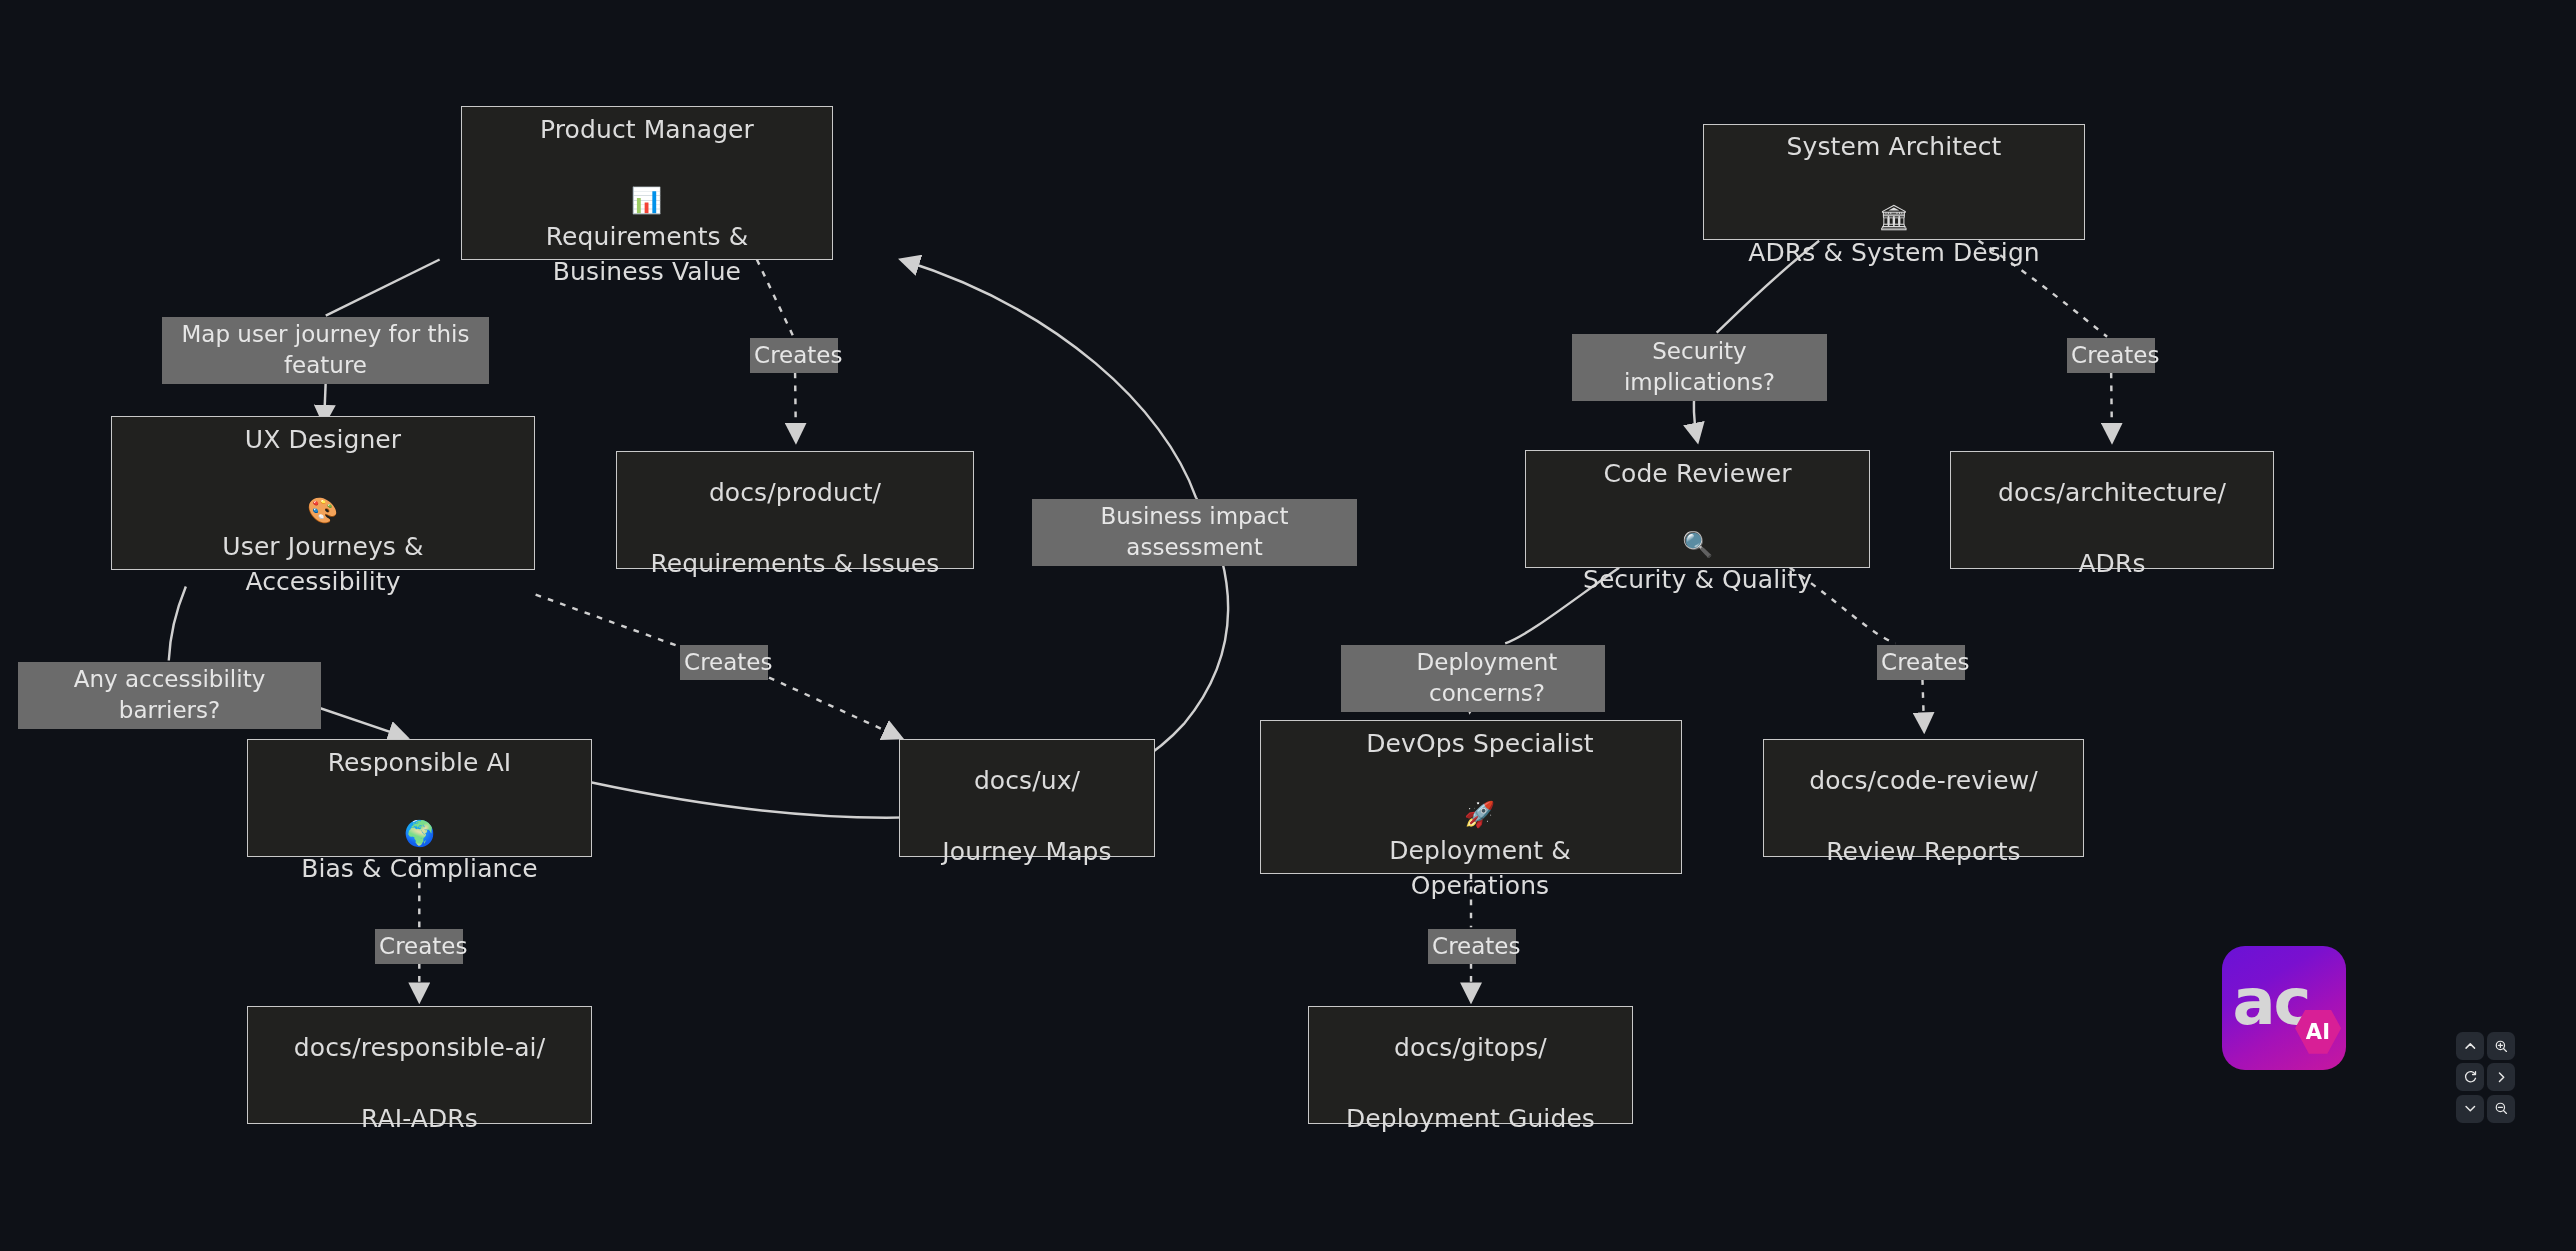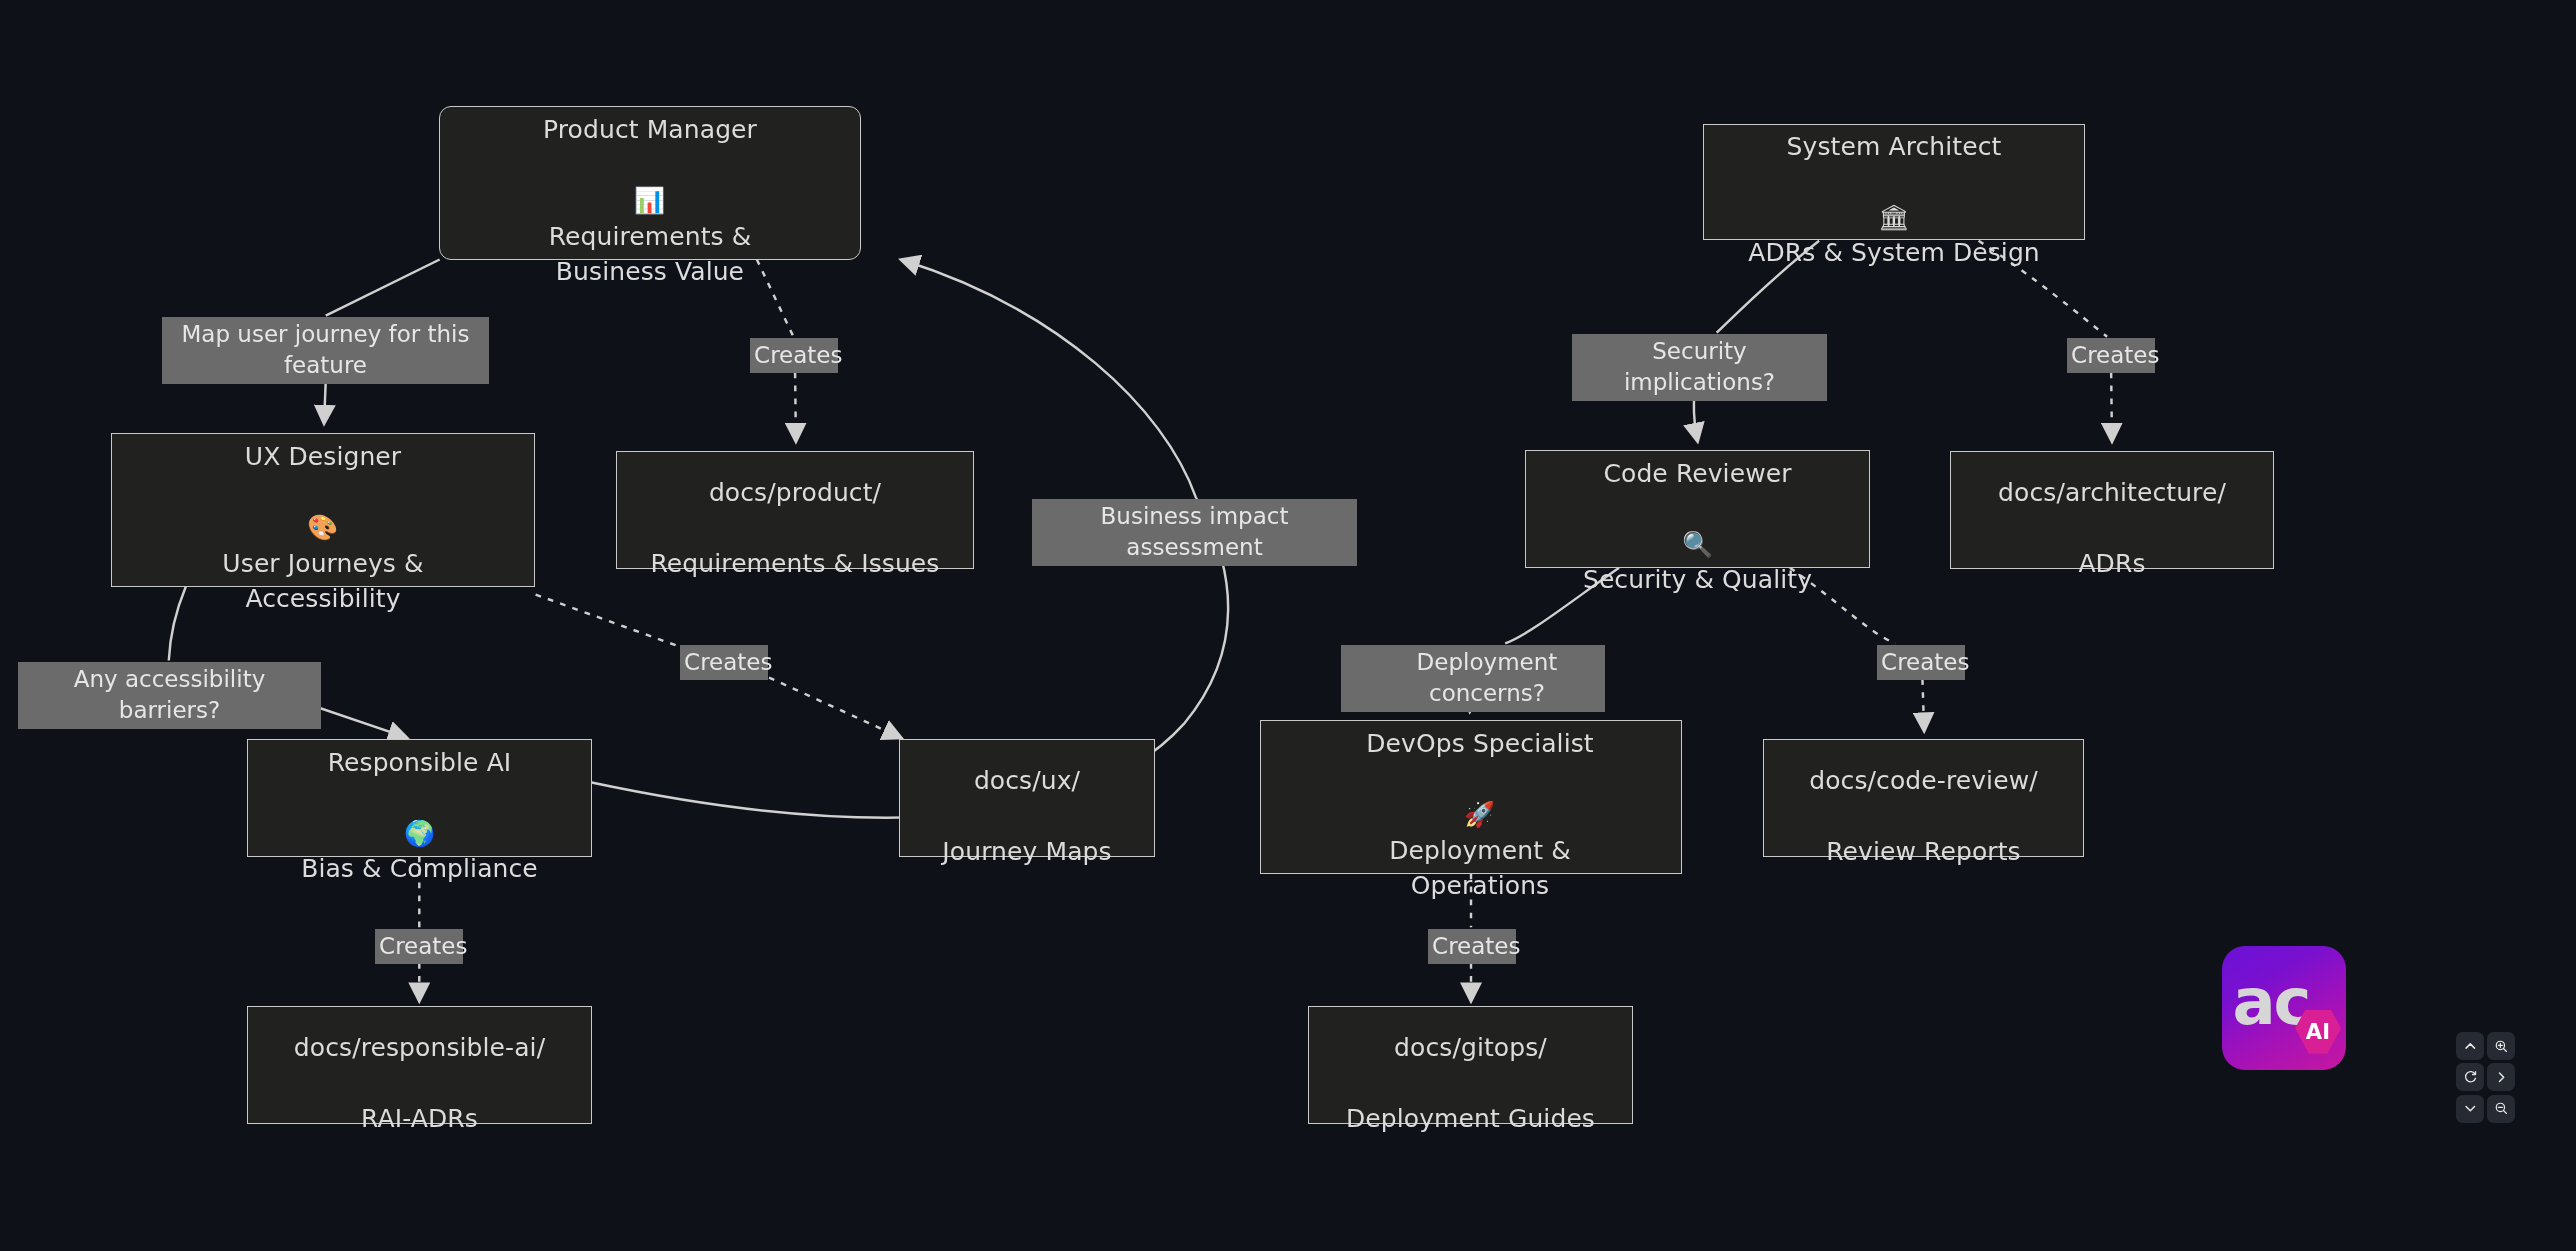--- a/index.html
+++ b/index.html
@@ -159,38 +159,38 @@
     <path d="M 1990 698 C 1930 740 1880 780 1850 791" stroke="#d0d0d0" stroke-width="3" fill="none"></path>
     <path d="M 1820 835 C 1810 855 1808 865 1807 872" stroke="#d0d0d0" stroke-width="3" fill="none" marker-end="url(#arrow)"></path>
 
     <path d="M 2200 698 C 2260 740 2300 780 2330 791" stroke="#d0d0d0" stroke-width="3" fill="none" stroke-dasharray="7 9"></path>
     <path d="M 2363 835 L 2365 896" stroke="#d0d0d0" stroke-width="3" fill="none" stroke-dasharray="7 9" marker-end="url(#arrow)"></path>
 
     <path d="M 1808 1074 L 1808 1140" stroke="#d0d0d0" stroke-width="3" fill="none" stroke-dasharray="7 9"></path>
     <path d="M 1808 1184 L 1808 1228" stroke="#d0d0d0" stroke-width="3" fill="none" stroke-dasharray="7 9" marker-end="url(#arrow)"></path>
   </svg>
 
-  <div class="node" style="left:439px; top:106px; width:422px; height:154px;border-radius:12px;">
+  <div class="node" style="left:461px; top:106px; width:372px; height:154px;">
     <div class="node-inner">
       <span>Product Manager</span><br>
       <span>📊</span>
       <span>Requirements &amp;
 Business Value</span>
     </div>
   </div>
 
   <div class="node" style="left:1703px; top:124px; width:382px; height:116px;">
     <div class="node-inner">
       <span>System Architect</span><br>
       <span>🏛</span>
       <span>ADRs &amp; System Design</span>
     </div>
   </div>
 
-  <div class="node" style="left:111px; top:433px; width:424px; height:154px;">
+  <div class="node" style="left:111px; top:416px; width:424px; height:154px;">
     <div class="node-inner">
       <span>UX Designer</span><br>
       <span>🎨</span>
       <span>User Journeys &amp;
 Accessibility</span>
     </div>
   </div>
 
   <div class="node" style="left:616px; top:451px; width:358px; height:118px;">
     <div class="node-inner">

